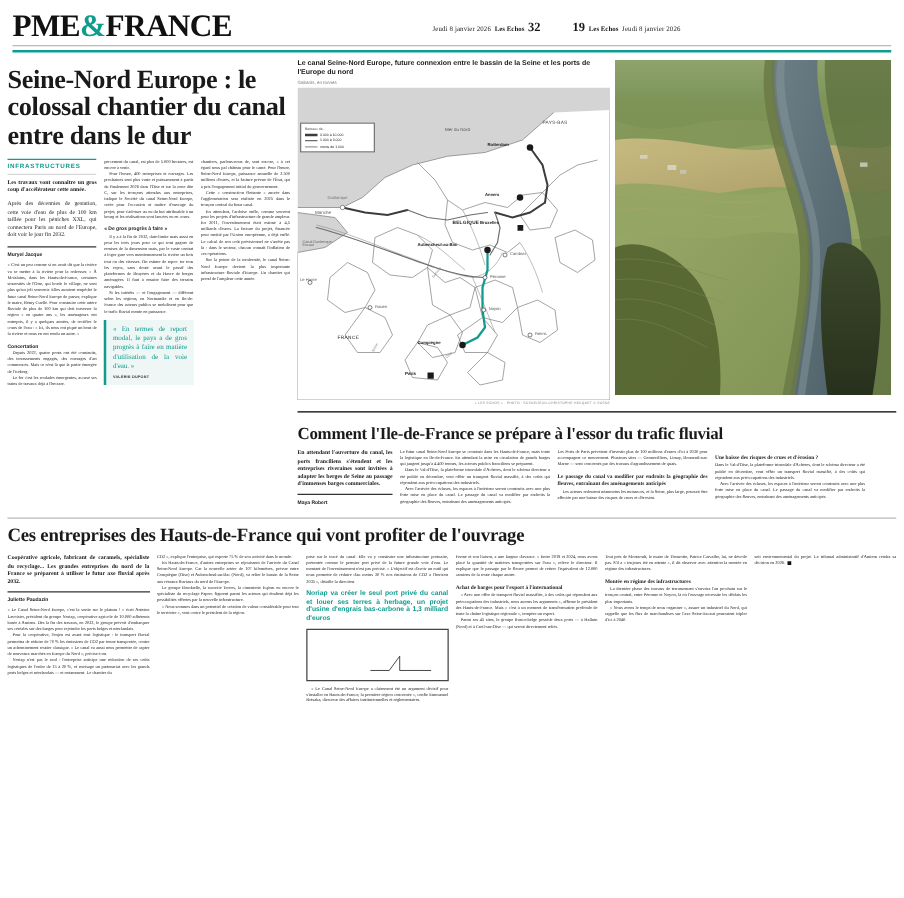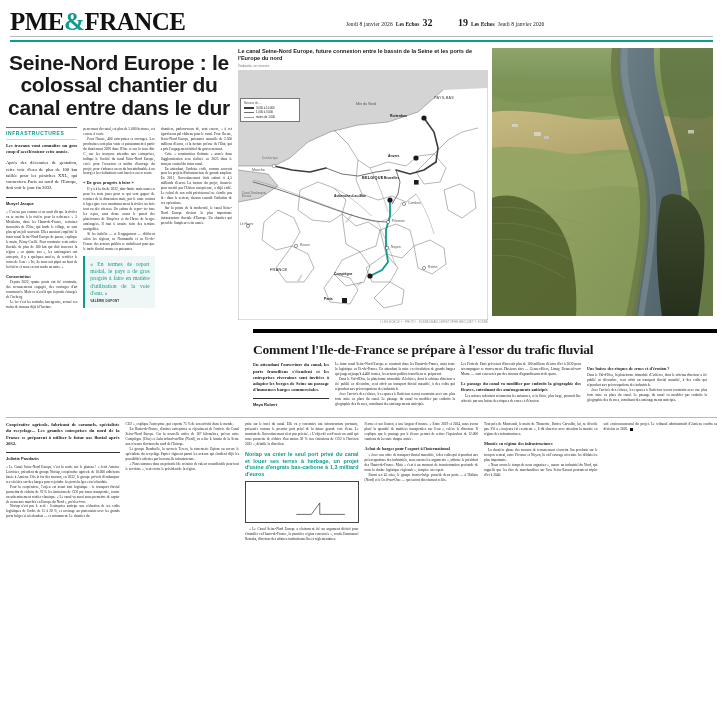--- a/index.html
+++ b/index.html
@@ -37,27 +37,26 @@
   }
   .rule-top { border-bottom:1px solid #b9b9b9; margin:2px 4px 0 4px; }
   .rule-teal { border-bottom:2px solid #0f9b8e; margin:3px 4px 0 4px; }
 
   
   .main { display:flex; margin-top:6px; }
   .left-block { width:232px; padding-right:6px; }
   .right-block { width:479px; }
 
   h1.headline {
-    font-family:Liberation Sans, sans-serif;
+    font-family:Liberation Serif, serif;
     font-weight:bold;
     font-size:21px;
     line-height:1.06;
     margin:4px 0 8px 0;
     letter-spacing:-0.3px;
-    text-align:center;
   }
 
   
   .cols { display:flex; gap:6px; }
   .col { font-size:3.5px; line-height:1.42; text-align:justify; hyphens:auto; }
   .col.w3 { width:72px; }
 
   .kicker {
     font-family:"Liberation Sans", sans-serif;
     font-weight:bold; font-size:5px; letter-spacing:0.6px;
@@ -330,21 +329,21 @@
             </g>
 
             <rect x="42" y="84" width="7" height="4" fill="#d8d4c6" opacity="0.9"></rect>
             <rect x="52" y="88" width="5" height="3" fill="#c9c4b4" opacity="0.9"></rect>
             <rect x="20" y="76" width="6" height="3" fill="#d8d4c6" opacity="0.85"></rect>
             <rect x="196" y="82" width="6" height="3.5" fill="#d0ccbe" opacity="0.85"></rect>
           </svg>
         </div>
       </div>
 
-      <div style="margin-top:5px;border-top:4px solid #000000;padding-top:4px;margin-left:15px;">
+      <div style="margin-top:5px;border-top:1px solid #000000;padding-top:4px;">
         <h2 class="head2">Comment l'Ile-de-France se prépare à l'essor du trafic fluvial</h2>
         <div class="cols">
           <div class="col" style="width:76px;">
             <div class="lede">En attendant l'ouverture du canal, les ports franciliens s'étendent et les entreprises riveraines sont invitées à adapter les berges de Seine au passage d'immenses barges commerciales.</div>
             <div class="byline">Maya Robert</div>
           </div>
           <div class="col" style="width:120px;">
             <p class="bt first">Le futur canal Seine-Nord Europe se construit dans les Hauts-de-France, mais toute la logistique en Ile-de-France. En attendant la mise en circulation de grands barges qui jaugent jusqu'à 4.400 tonnes, les acteurs publics franciliens se préparent.</p>
             <p class="bt">Dans le Val-d'Oise, la plateforme trimodale d'Achères, dont le schéma directeur a été publié en décembre, veut offrir un transport fluvial massifié, à des coûts qui répondent aux préoccupations des industriels.</p>
             <p class="bt">Avec l'arrivée des écluses, les espaces à l'intérieur seront construits avec une plus forte mise en place du canal. Le passage du canal va modifier par endroits la géographie des fleuves, entraînant des aménagements anticipés.</p>
@@ -358,20 +357,21 @@
             <div class="subhead-ser">Une baisse des risques de crues et d'érosion ?</div>
             <p class="bt first">Dans le Val-d'Oise, la plateforme trimodale d'Achères, dont le schéma directeur a été publié en décembre, veut offrir un transport fluvial massifié, à des coûts qui répondent aux préoccupations des industriels.</p>
             <p class="bt">Avec l'arrivée des écluses, les espaces à l'intérieur seront construits avec une plus forte mise en place du canal. Le passage du canal va modifier par endroits la géographie des fleuves, entraînant des aménagements anticipés.</p>
           </div>
         </div>
       </div>
     </div>
   </div>
 
   <div class="bottom">
+    <h2 class="head3">Ces entreprises des Hauts-de-France qui vont profiter de l'ouvrage</h2>
     <div class="cols">
 
       <div class="col" style="width:135px;">
         <div class="lede">Coopérative agricole, fabricant de caramels, spécialiste du recyclage... Les grandes entreprises du nord de la France se préparent à utiliser le futur axe fluvial après 2032.</div>
         <div class="byline">Juliette Paudazin</div>
         <p class="bt first">« Le Canal Seine-Nord Europe, c'est la sortie sur le plateau ! » écrit Antoine Lavoisier, président du groupe Noriap, coopérative agricole de 10.000 adhérents basée à Amiens. Dès la fin des travaux, en 2032, le groupe prévoit d'embarquer ses céréales sur des barges pour rejoindre les ports belges et néerlandais.</p>
         <p class="bt">Pour la coopérative, l'enjeu est avant tout logistique : le transport fluvial permettra de réduire de 70 % les émissions de CO2 par tonne transportée, contre un acheminement routier classique. « Le canal va aussi nous permettre de capter de nouveaux marchés en Europe du Nord », précise-t-on.</p>
         <p class="bt">Noriap n'est pas le seul : l'entreprise anticipe une réduction de ses coûts logistiques de l'ordre de 15 à 20 %, et envisage un partenariat avec les grands ports belges et néerlandais — et notamment. Le chantier du</p>
       </div>
 

